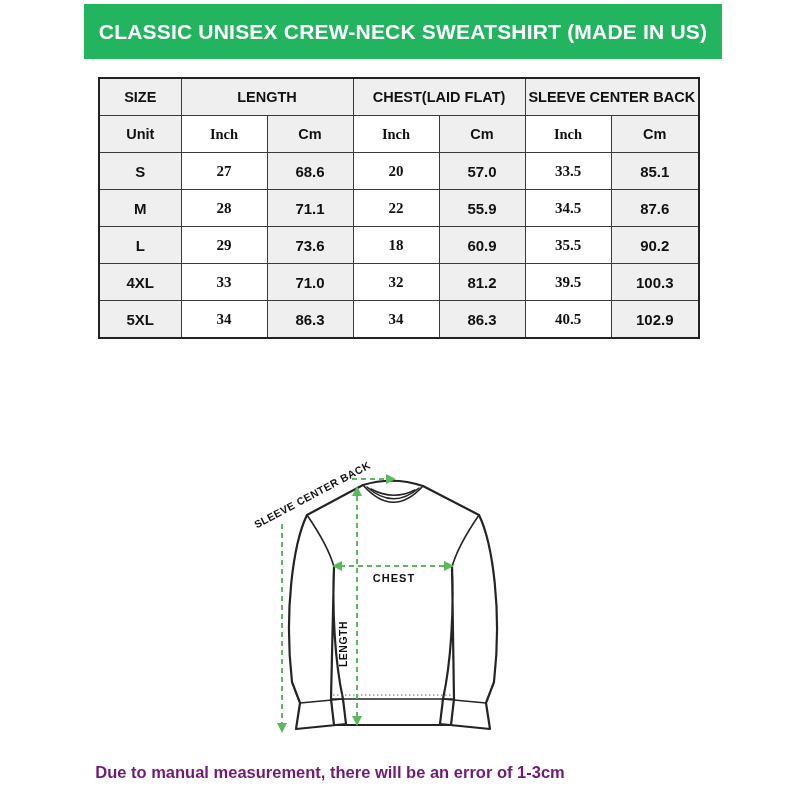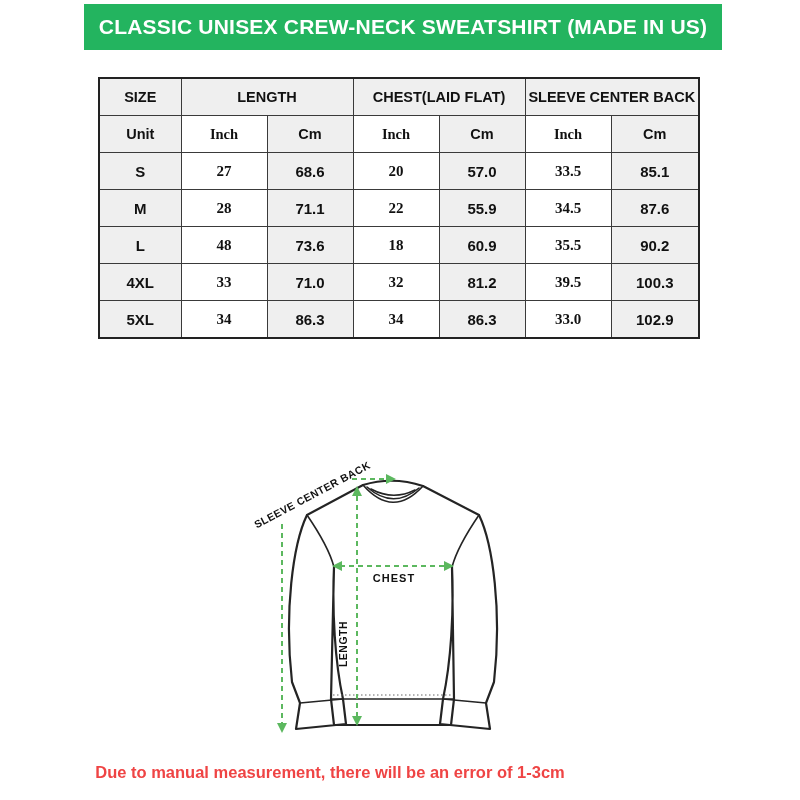--- a/index.html
+++ b/index.html
@@ -1,36 +1,36 @@
 <!DOCTYPE html>
 <html><head>
 <meta charset="utf-8">
 <style>
   html,body{margin:0;padding:0;background:#ffffff;}
   .page{position:relative;width:800px;height:800px;background:#ffffff;overflow:hidden;
         font-family:"Liberation Sans",sans-serif;}
   
-  .banner{position:absolute;left:84px;top:4px;width:638px;height:46px;background:#23b45f;
+  .banner{position:absolute;left:84px;top:4px;width:638px;height:55px;background:#23b45f;
           display:flex;align-items:center;justify-content:center;}
   .banner span{color:#ffffff;font-weight:700;font-size:21px;letter-spacing:.2px;white-space:nowrap;}
   
   .chartwrap{position:absolute;left:98px;top:77px;width:600px;border-radius:10px;}
   table.chart{width:600px;border-collapse:collapse;table-layout:fixed;
               border:2.5px solid #222222;}
   table.chart th,table.chart td{border:1.7px solid #3a3a3a;height:36px;padding:0;
               text-align:center;vertical-align:middle;font-size:15px;color:#111;
               font-weight:700;line-height:1;}
   table.chart th{font-size:14.5px;}
   .g{background:#efefef;}
   .w{background:#ffffff;font-family:Liberation Serif, serif;}
   
   .diagram{position:absolute;left:240px;top:452px;width:320px;height:315px;}
   
   .note{position:absolute;left:0;top:763px;width:660px;text-align:center;
-        color:#ef4444;font-weight:700;font-size:16.5px;}
+        color:#701a75;font-weight:700;font-size:16.5px;}
 </style>
 </head>
 <body>
 
 <div class="page">
 
   <div class="banner">
     <span>CLASSIC UNISEX CREW-NECK SWEATSHIRT (MADE IN US)</span>
   </div>
 
@@ -76,21 +76,21 @@
           <td class="g">M</td>
           <td class="w">28</td>
           <td class="g">71.1</td>
           <td class="w">22</td>
           <td class="g">55.9</td>
           <td class="w">34.5</td>
           <td class="g">87.6</td>
         </tr>
         <tr>
           <td class="g">L</td>
-          <td class="w">48</td>
+          <td class="w">29</td>
           <td class="g">73.6</td>
           <td class="w">18</td>
           <td class="g">60.9</td>
           <td class="w">35.5</td>
           <td class="g">90.2</td>
         </tr>
         <tr>
           <td class="g">4XL</td>
           <td class="w">33</td>
           <td class="g">71.0</td>
@@ -98,21 +98,21 @@
           <td class="g">81.2</td>
           <td class="w">39.5</td>
           <td class="g">100.3</td>
         </tr>
         <tr>
           <td class="g">5XL</td>
           <td class="w">34</td>
           <td class="g">86.3</td>
           <td class="w">34</td>
           <td class="g">86.3</td>
-          <td class="w">33.0</td>
+          <td class="w">40.5</td>
           <td class="g">102.9</td>
         </tr>
       </tbody>
     </table>
   </div>
 
   <svg class="diagram" viewBox="0 0 320 315" xmlns="http://www.w3.org/2000/svg">
 
     <g fill="#ffffff" stroke="#242424" stroke-width="2.2" stroke-linejoin="round" stroke-linecap="round">
       <path d="M123,33 L67,63

